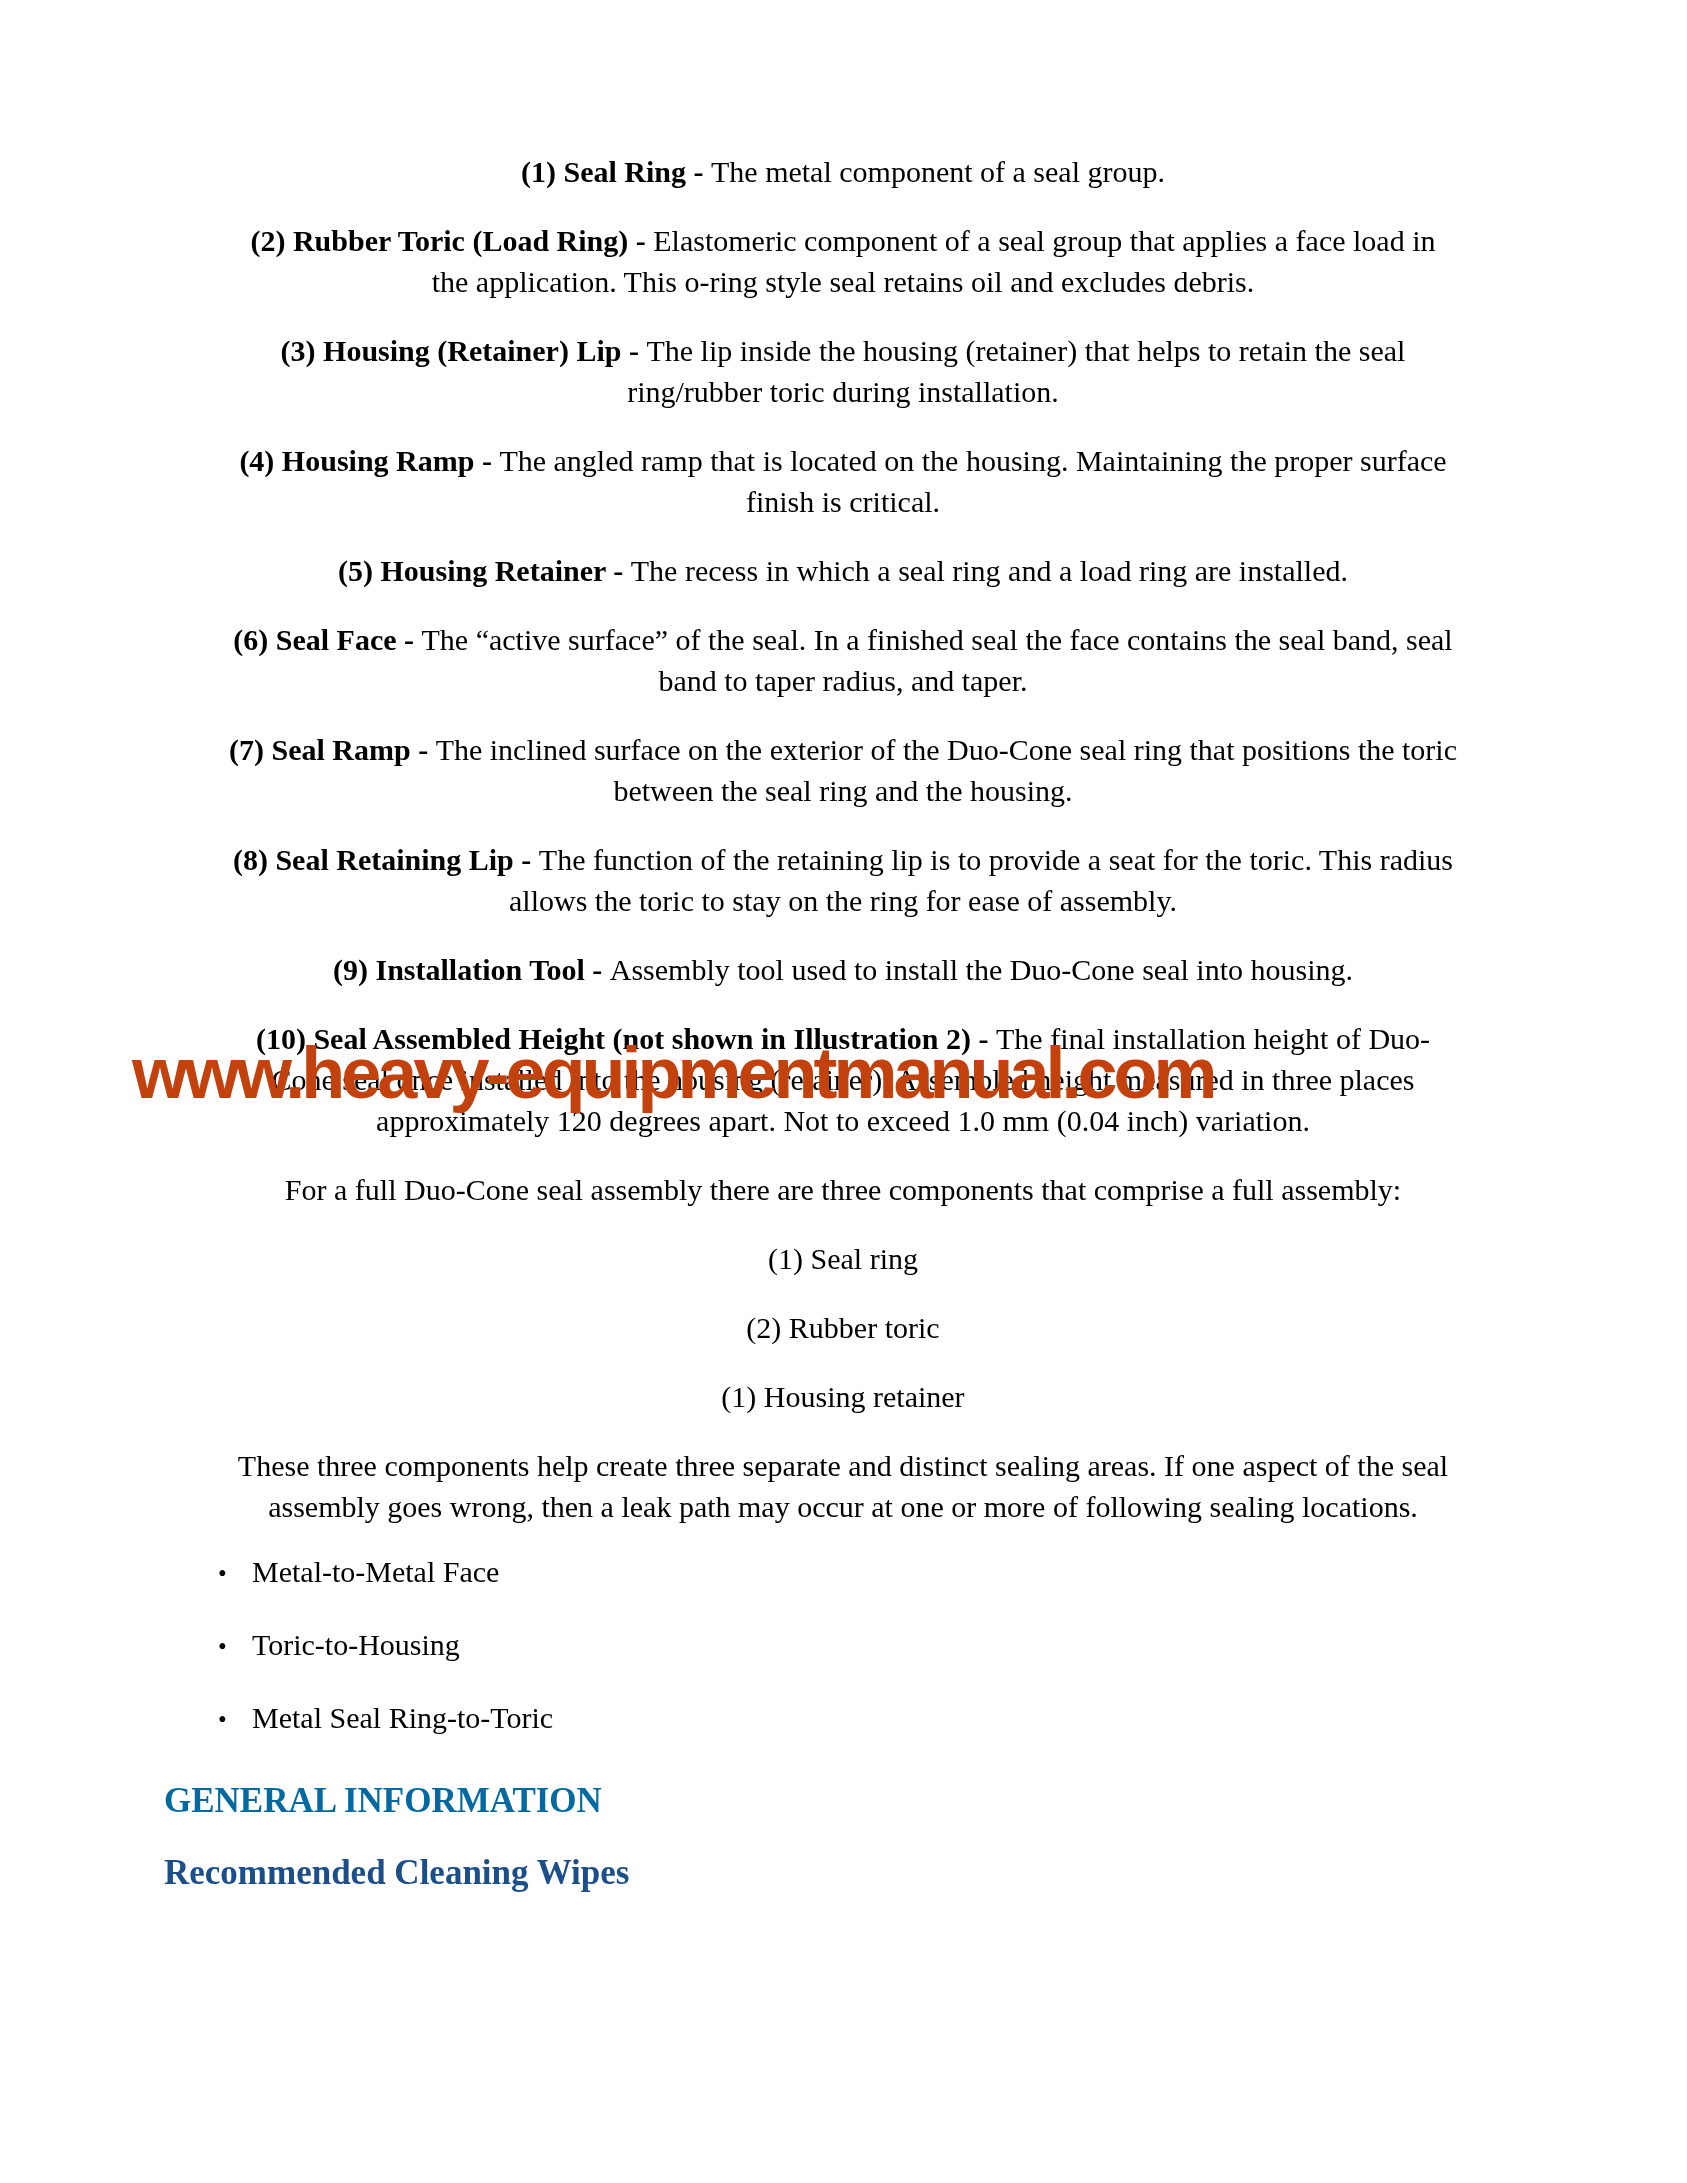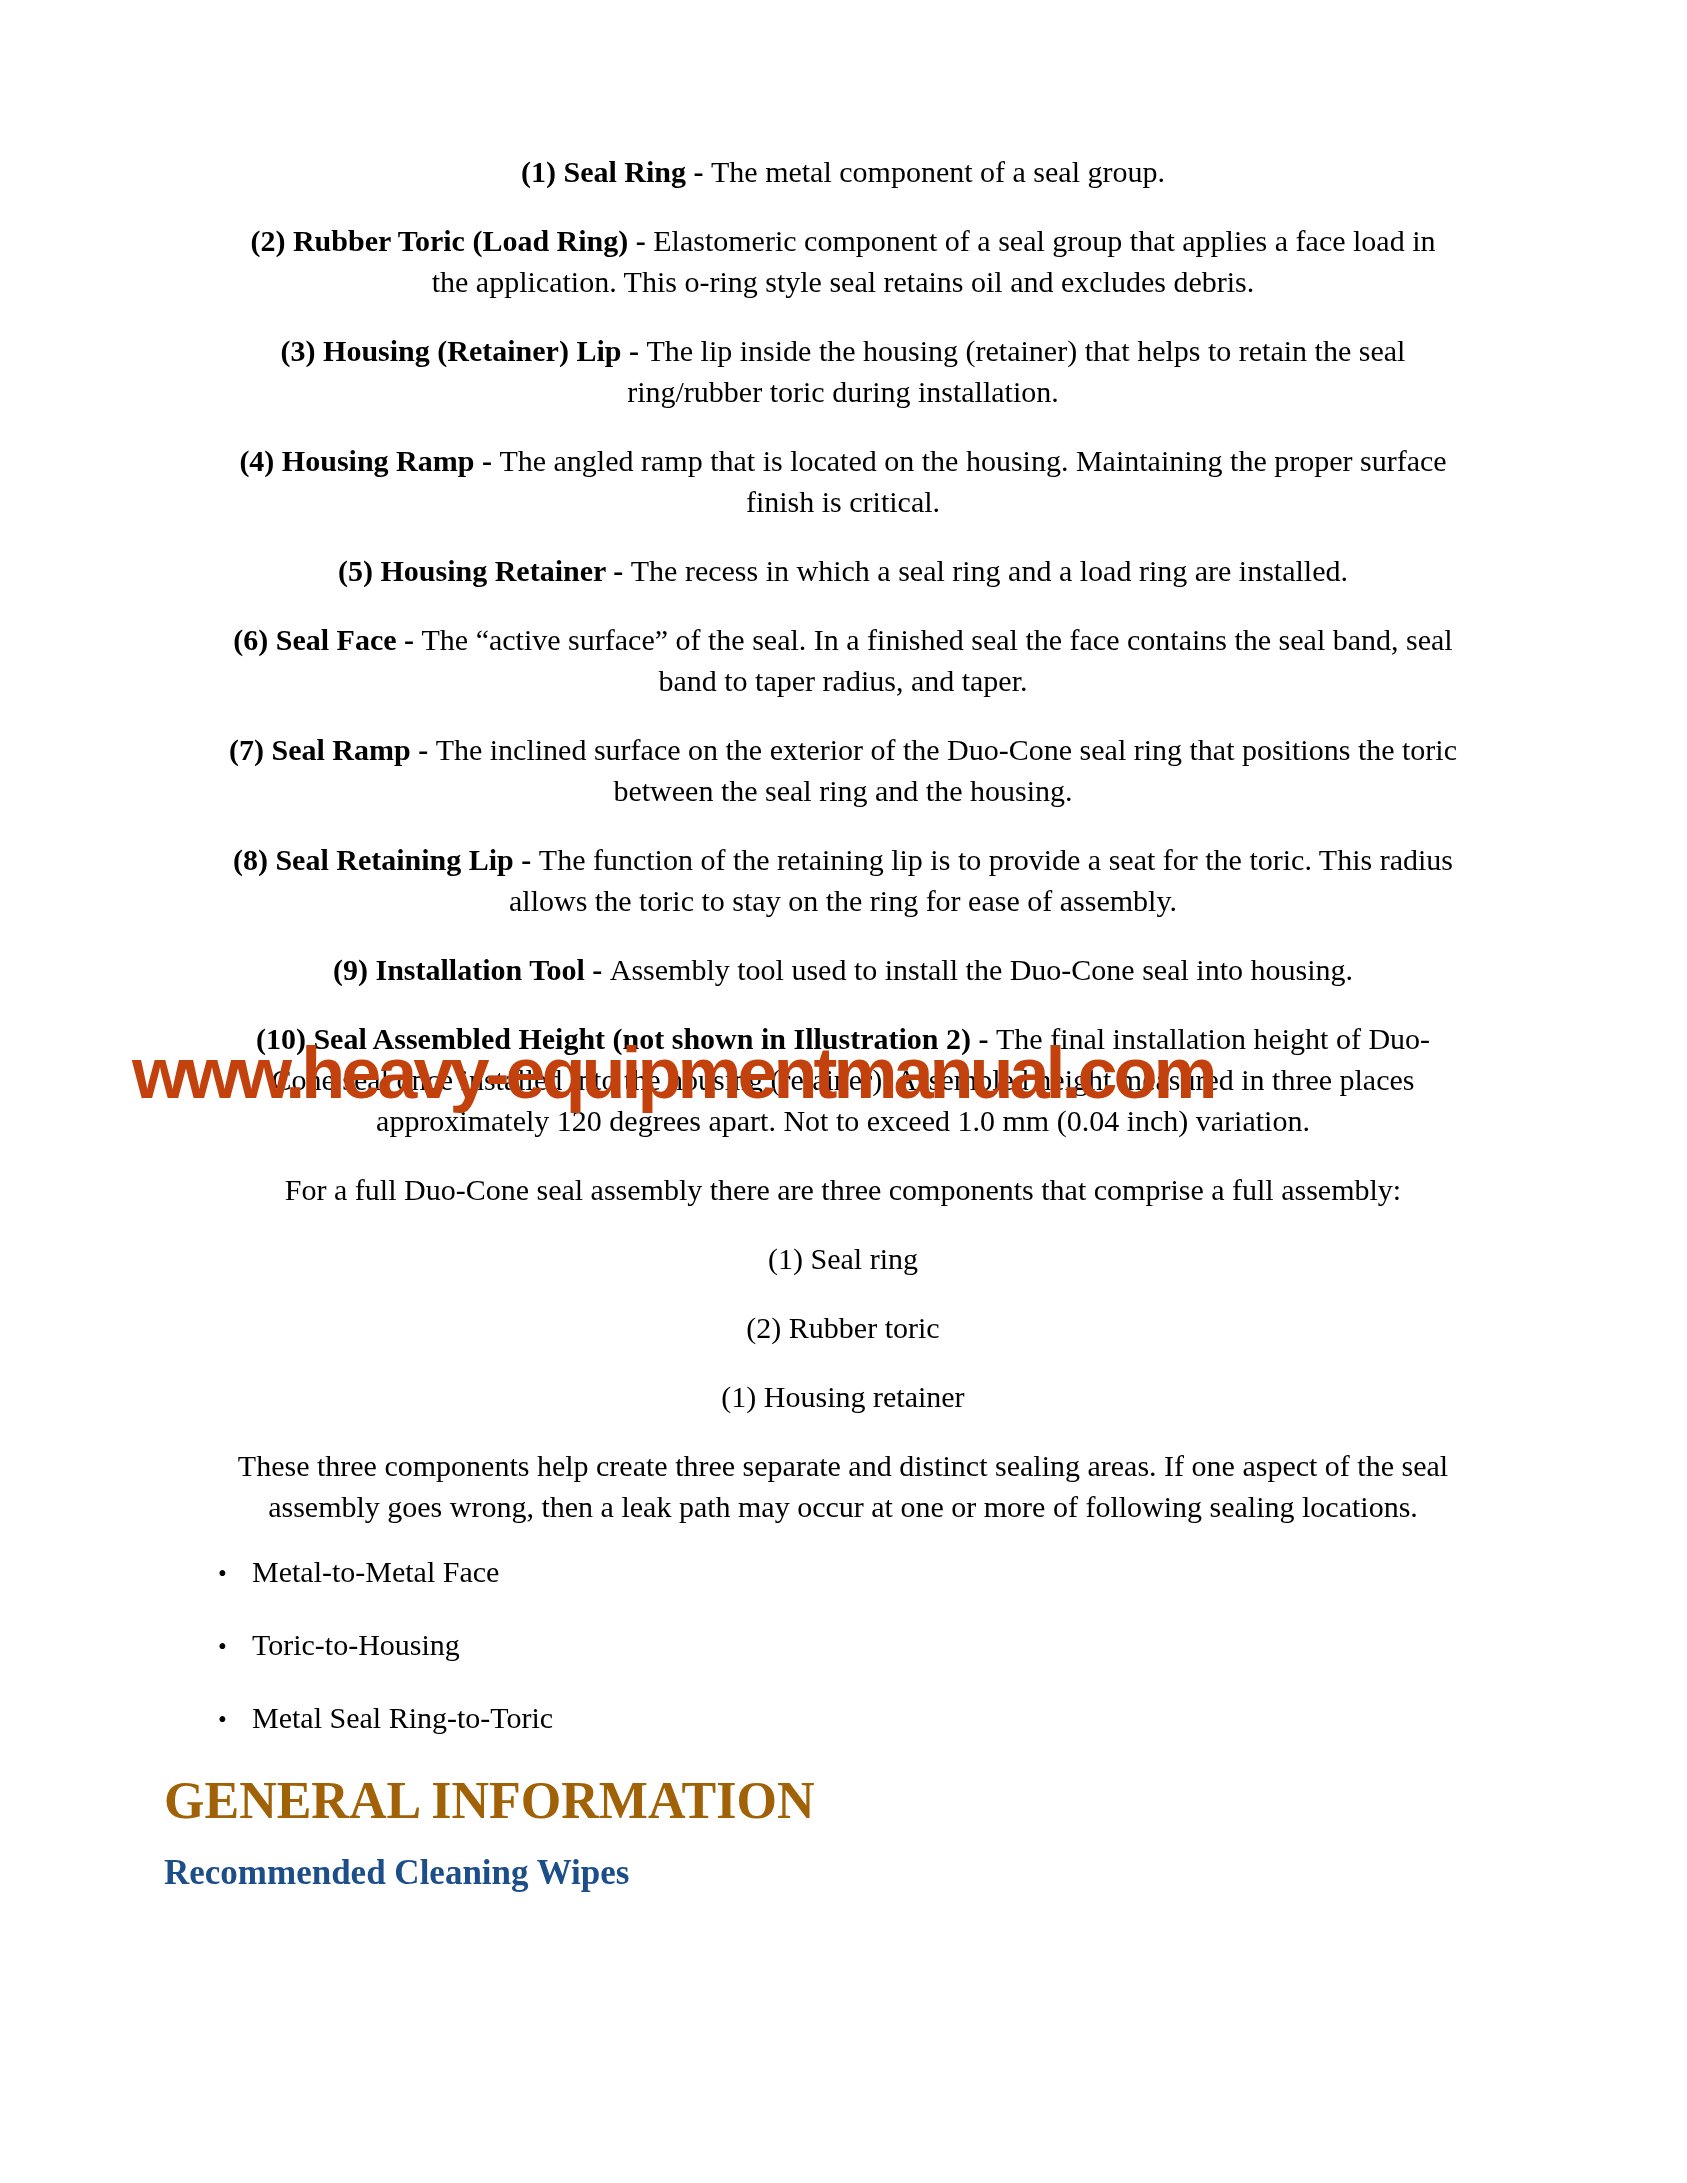--- a/index.html
+++ b/index.html
@@ -32,24 +32,24 @@
     font-size:30px;
     line-height:33px;
     padding-left:54px;
   }
   .blt{
     display:inline-block;
     width:34px;
     font-size:25px;
   }
   h1.section-heading{
-    font-size:52px;
+    font-size:35px;
     line-height:53px;
     font-weight:bold;
-    color:#a16207;
+    color:#0369a1;
     margin:10.6px 0 24px 0;
     font-family:"Liberation Serif", serif;
   }
   h2.subsection-heading{
     font-size:35px;
     line-height:44px;
     font-weight:bold;
     color:#1c4e8a;
     margin:0 0 46px 0;
     font-family:"Liberation Serif", serif;

